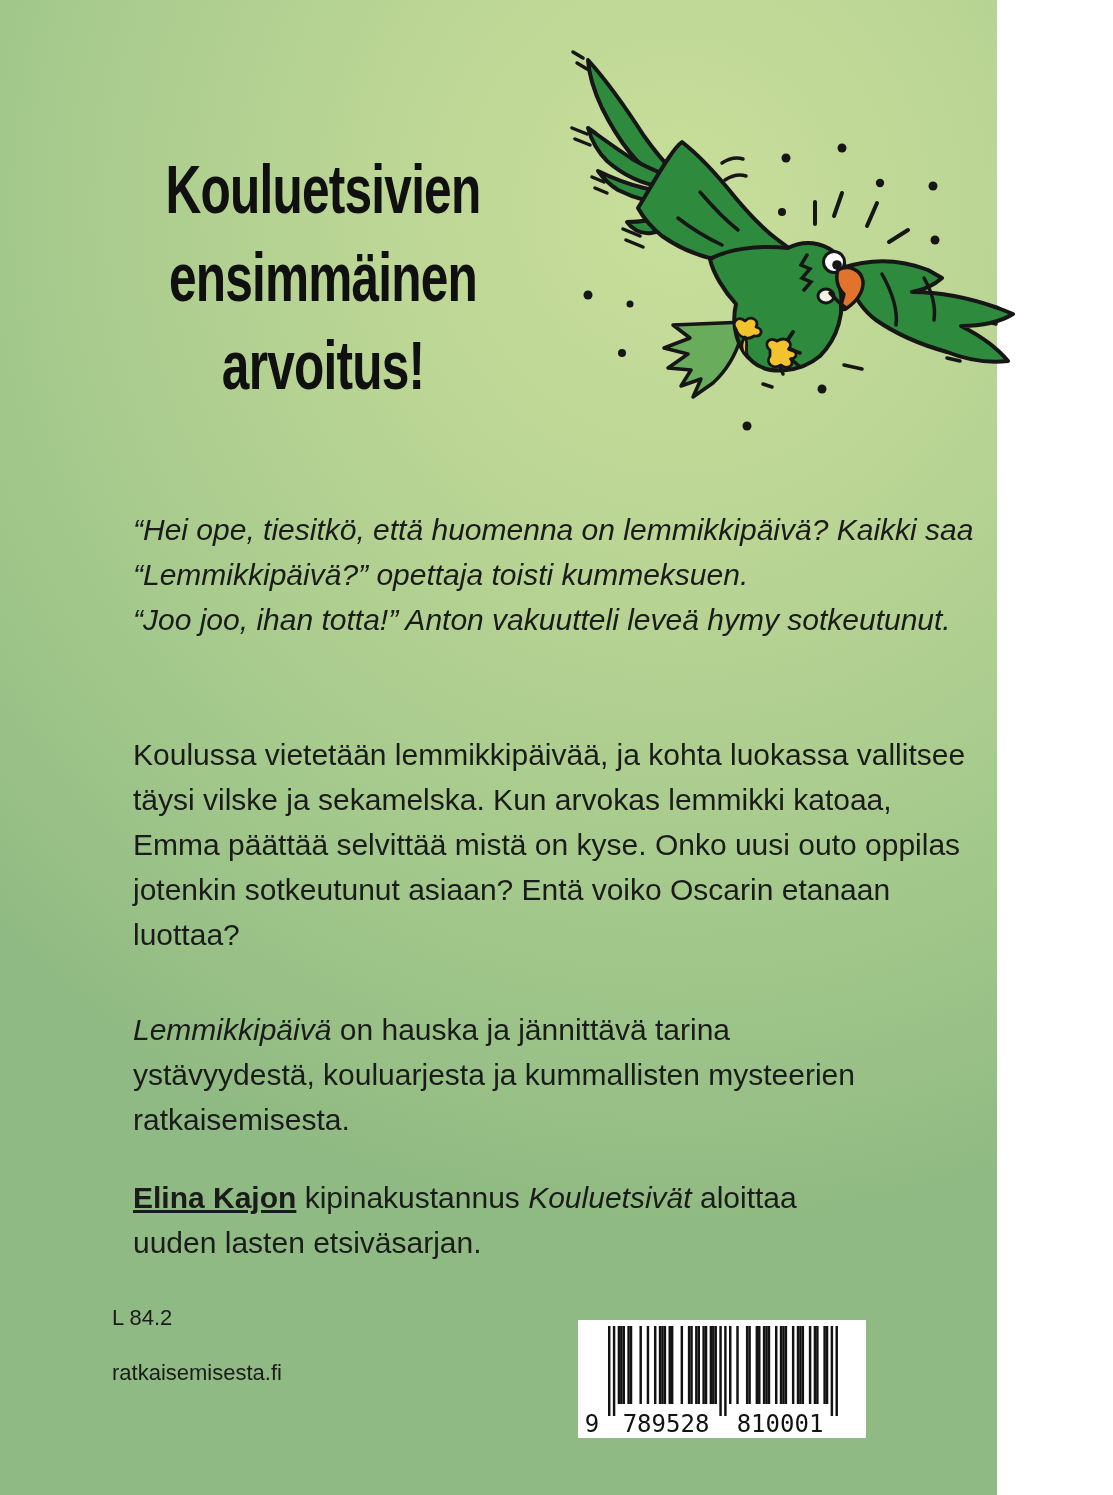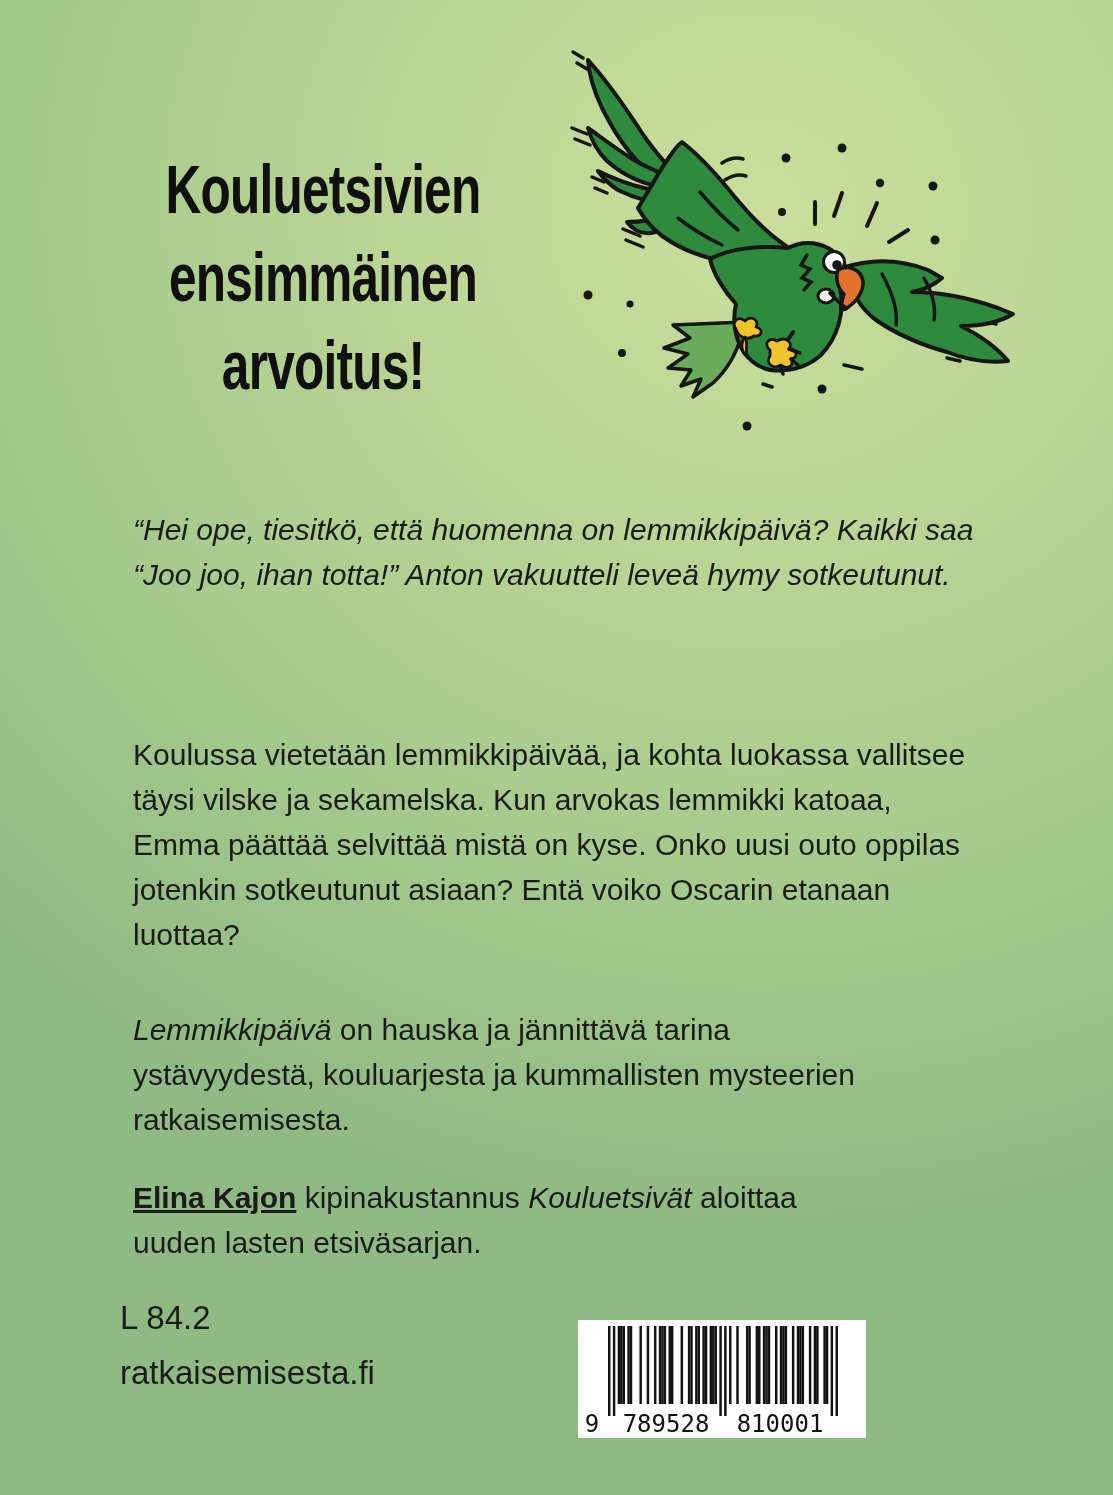--- a/index.html
+++ b/index.html
@@ -1,18 +1,18 @@
 <!DOCTYPE html>
 <html style="--background-light: #c9de9b; --background-edge: #90ba83; --text: #1b1b1b; --title: #101010; --parrot-green: #2e8b3e; --tail-green: #69ac5c; --beak-orange: #e2732c; --feet-yellow: #f1c42f; --outline: #161616; --barcode-bg: #ffffff;"><head>
 <meta charset="utf-8">
 <style>
   html,body{margin:0;padding:0;}
   body{width:1113px;height:1495px;overflow:hidden;}
   .cover{
-    position:relative;width:1113px;height:1495px;
+    position:relative;width:997px;height:1495px;
     background: radial-gradient(ellipse 135% 95% at 68% 14%,
       var(--background-light,#c9de9b) 0%, #bcd695 22%, #a7cb8d 46%,
       var(--background-edge,#90ba83) 72%, var(--background-edge,#90ba83) 100%);
     font-family:"Liberation Sans",sans-serif;
     color:var(--text,#1b1b1b);
   }
   .tagline{
     position:absolute;left:116px;top:146px;width:414px;
     text-align:center;font-weight:700;font-size:62px;line-height:80px;
     letter-spacing:-1px;white-space:nowrap;color:var(--title,#101010);
@@ -20,21 +20,21 @@
   }
   .parrot{position:absolute;left:550px;top:20px;width:563px;height:420px;}
   .blurb{position:absolute;left:120px;width:960px;font-size:30px;line-height:45px;margin-left:13px;}
   .blurb .text-line{white-space:nowrap;}
   .dialogue{top:507px;font-style:italic;}
   .synopsis{top:732px;}
   .pitch{top:1007px;}
   .author{top:1175px;}
   strong{font-weight:700;text-decoration:underline;}
   em{font-style:italic;}
-  .pubinfo{position:absolute;left:120px;top:1290px;font-size:33px;line-height:55px;}
+  .pubinfo{position:absolute;left:112px;top:1290px;font-size:22px;line-height:55px;}
   .barcode-box{position:absolute;left:578px;top:1320px;width:288px;height:118px;}
   .bc-bg{fill:var(--barcode-bg,#ffffff);}
   .bc-bars rect{fill:#121212;}
   .bc-digit{font-family:"DejaVu Sans Mono",monospace;font-size:24px;fill:#121212;}
   
   .ink{fill:none;stroke:var(--outline,#161616);stroke-width:3.5;stroke-linecap:round;}
   .ink-thick{fill:none;stroke:var(--outline,#161616);stroke-width:4;stroke-linecap:round;}
   .fill-g{fill:var(--parrot-green,#2e8b3e);stroke:var(--outline,#161616);stroke-width:4;stroke-linejoin:round;}
   .fill-t{fill:var(--tail-green,#69ac5c);stroke:var(--outline,#161616);stroke-width:3.5;stroke-linejoin:round;}
   .fill-beak{fill:var(--beak-orange,#e2732c);stroke:var(--outline,#161616);stroke-width:3.5;stroke-linejoin:round;}
@@ -130,20 +130,21 @@
       <path class="fill-feet" d="M195,317 C199,324 194,330 198,337 C191,333 190,323 195,317 Z"></path>
       <path class="fill-feet" d="M220,330 C213,324 219,316 227,321 C235,316 244,322 239,329 C247,329 249,338 241,339 C245,346 237,350 231,345 C223,350 215,343 220,336 Z"></path>
       <path class="ink" d="M239,329 L250,333"></path>
       <path class="ink" d="M241,339 L249,346"></path>
       <path class="ink" d="M230,346 L233,354"></path>
     </g>
   </svg>
 
   <div class="blurb dialogue">
       <div class="text-line">“Hei ope, tiesitkö, että huomenna on lemmikkipäivä? Kaikki saa</div>
+      <div class="text-line">“Lemmikkipäivä?” opettaja toisti kummeksuen.</div>
       <div class="text-line">“Joo joo, ihan totta!” Anton vakuutteli leveä hymy sotkeutunut.</div>
     </div>
 
   <div class="blurb pitch">
     <div class="text-line"><em>Lemmikkipäivä</em><span> on hauska ja jännittävä tarina</span></div>
     <div class="text-line">ystävyydestä, kouluarjesta ja kummallisten mysteerien</div>
     <div class="text-line">ratkaisemisesta.</div>
   </div>
 
   <div class="blurb synopsis">

